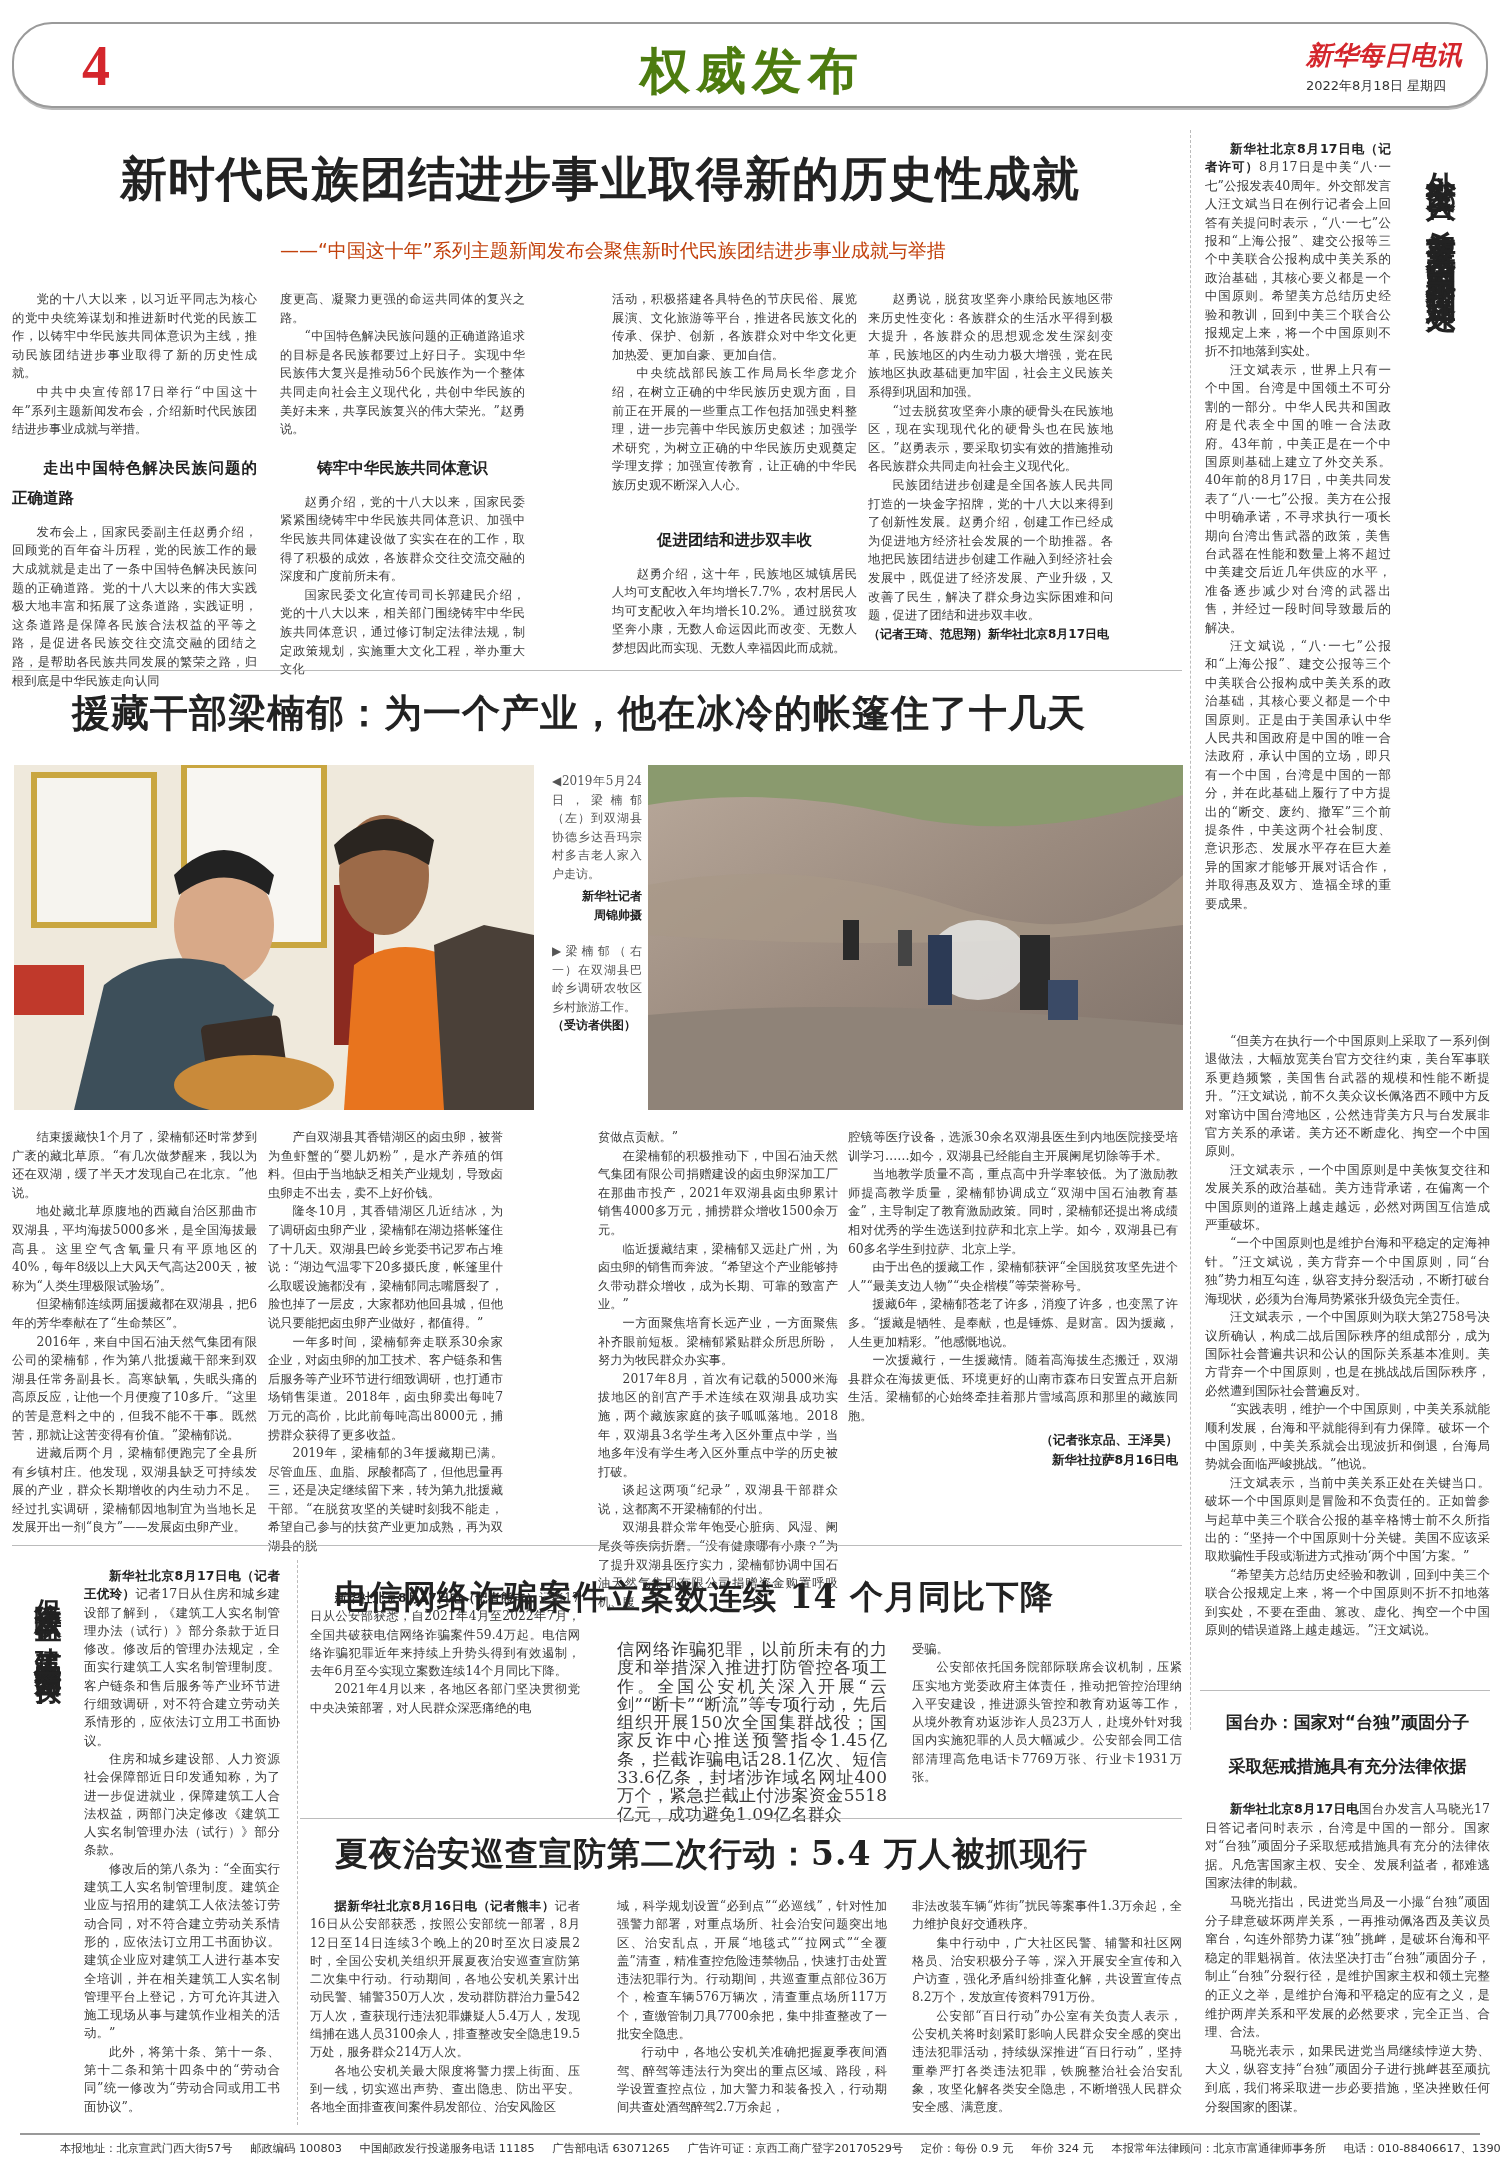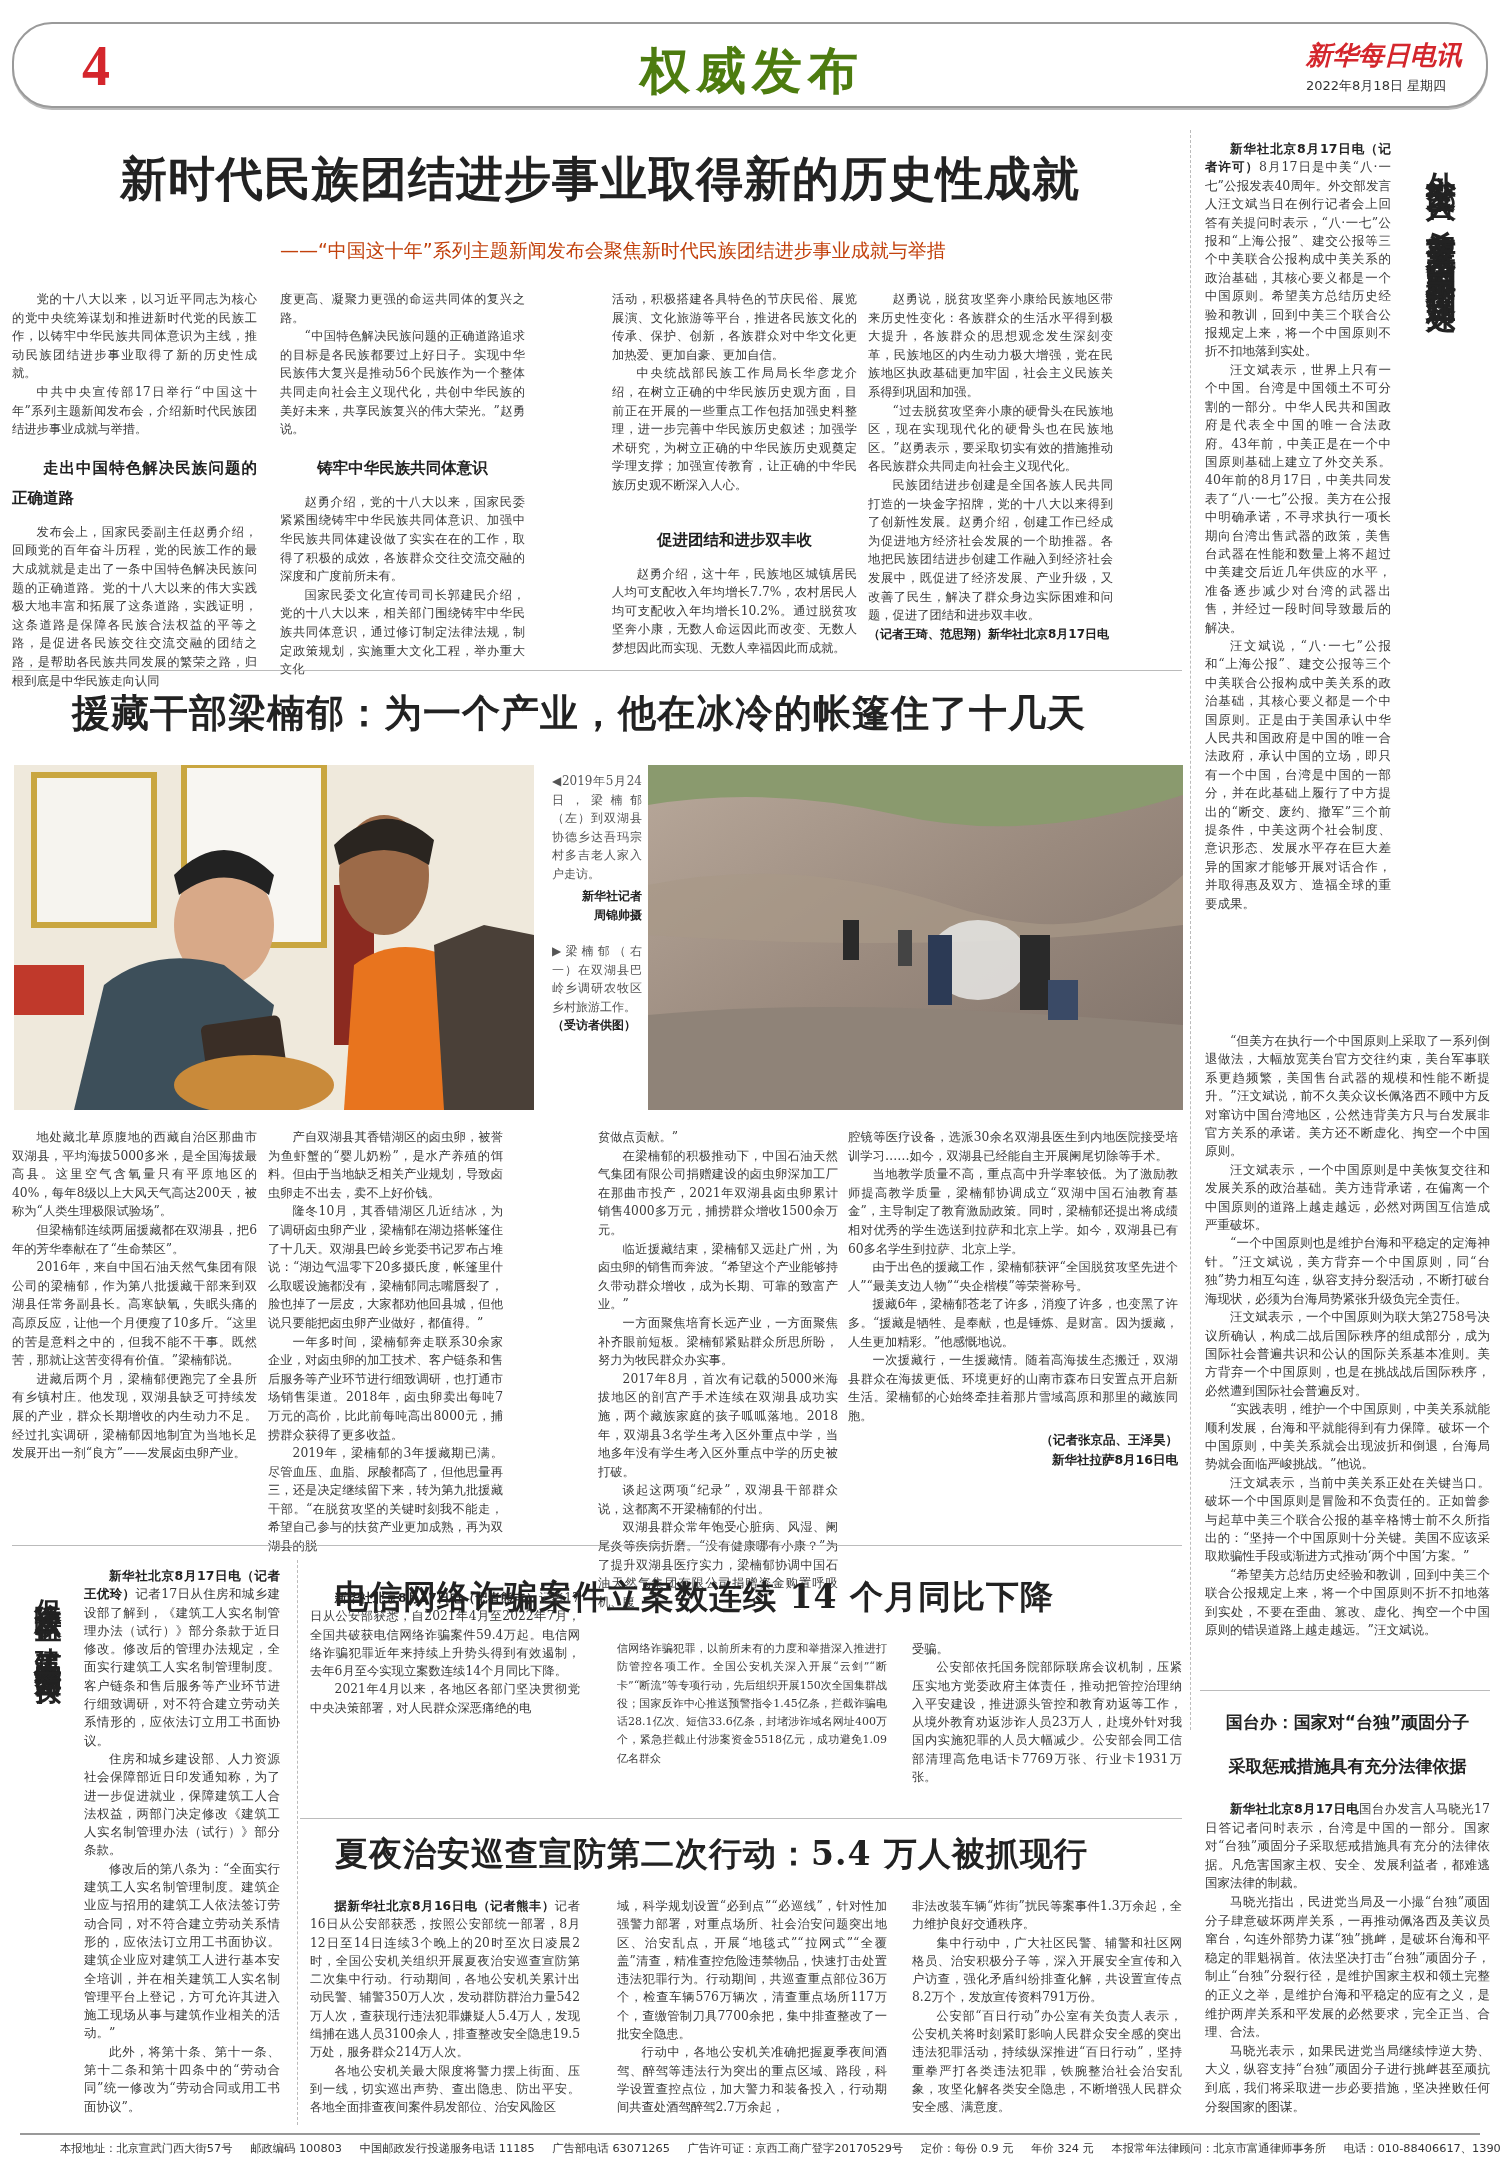--- a/index.html
+++ b/index.html
@@ -127,20 +127,21 @@
       <path d="M0 250 Q200 230 535 260 L535 345 L0 345 Z" fill="#8f8378"></path>
       <rect x="195" y="155" width="16" height="40" fill="#2a2a2a"></rect>
       <rect x="250" y="165" width="14" height="36" fill="#444"></rect>
       <rect x="280" y="170" width="24" height="70" fill="#2c3a55"></rect>
       <rect x="372" y="170" width="30" height="75" fill="#2a2a2a"></rect>
       <rect x="400" y="215" width="30" height="40" fill="#3a4a66"></rect>
     </svg>
   </div>
 
   <div class="col" style="left:12px;top:1128px;width:245px;">
+    <p>结束援藏快1个月了，梁楠郁还时常梦到广袤的藏北草原。“有几次做梦醒来，我以为还在双湖，缓了半天才发现自己在北京。”他说。</p>
     <p>地处藏北草原腹地的西藏自治区那曲市双湖县，平均海拔5000多米，是全国海拔最高县。这里空气含氧量只有平原地区的40%，每年8级以上大风天气高达200天，被称为“人类生理极限试验场”。</p>
     <p>但梁楠郁连续两届援藏都在双湖县，把6年的芳华奉献在了“生命禁区”。</p>
     <p>2016年，来自中国石油天然气集团有限公司的梁楠郁，作为第八批援藏干部来到双湖县任常务副县长。高寒缺氧，失眠头痛的高原反应，让他一个月便瘦了10多斤。“这里的苦是意料之中的，但我不能不干事。既然苦，那就让这苦变得有价值。”梁楠郁说。</p>
     <p>进藏后两个月，梁楠郁便跑完了全县所有乡镇村庄。他发现，双湖县缺乏可持续发展的产业，群众长期增收的内生动力不足。经过扎实调研，梁楠郁因地制宜为当地长足发展开出一剂“良方”——发展卤虫卵产业。</p>
   </div>
   <div class="col" style="left:268px;top:1128px;width:235px;">
     <p>产自双湖县其香错湖区的卤虫卵，被誉为鱼虾蟹的“婴儿奶粉”，是水产养殖的饵料。但由于当地缺乏相关产业规划，导致卤虫卵走不出去，卖不上好价钱。</p>
     <p>隆冬10月，其香错湖区几近结冰，为了调研卤虫卵产业，梁楠郁在湖边搭帐篷住了十几天。双湖县巴岭乡党委书记罗布占堆说：“湖边气温零下20多摄氏度，帐篷里什么取暖设施都没有，梁楠郁同志嘴唇裂了，脸也掉了一层皮，大家都劝他回县城，但他说只要能把卤虫卵产业做好，都值得。”</p>
     <p>一年多时间，梁楠郁奔走联系30余家企业，对卤虫卵的加工技术、客户链条和售后服务等产业环节进行细致调研，也打通市场销售渠道。2018年，卤虫卵卖出每吨7万元的高价，比此前每吨高出8000元，捕捞群众获得了更多收益。</p>
     <p>2019年，梁楠郁的3年援藏期已满。尽管血压、血脂、尿酸都高了，但他思量再三，还是决定继续留下来，转为第九批援藏干部。“在脱贫攻坚的关键时刻我不能走，希望自己参与的扶贫产业更加成熟，再为双湖县的脱</p>
@@ -202,21 +203,21 @@
     <p>修改后的第八条为：“全面实行建筑工人实名制管理制度。建筑企业应与招用的建筑工人依法签订劳动合同，对不符合建立劳动关系情形的，应依法订立用工书面协议。建筑企业应对建筑工人进行基本安全培训，并在相关建筑工人实名制管理平台上登记，方可允许其进入施工现场从事与建筑作业相关的活动。”</p>
     <p>此外，将第十条、第十一条、第十二条和第十四条中的“劳动合同”统一修改为“劳动合同或用工书面协议”。</p>
   </div>
   <div class="vsep" style="left:297px;top:1560px;height:565px;"></div>
 
   <div class="h3" style="left:335px;top:1575px;">电信网络诈骗案件立案数连续 14 个月同比下降</div>
   <div class="col" style="left:310px;top:1589px;width:270px;font-size:12.3px;line-height:18.3px;">
     <p><span class="byline">新华社北京8月17日电（记者熊丰）</span><span>记者17日从公安部获悉，自2021年4月至2022年7月，全国共破获电信网络诈骗案件59.4万起。电信网络诈骗犯罪近年来持续上升势头得到有效遏制，去年6月至今实现立案数连续14个月同比下降。</span></p>
     <p>2021年4月以来，各地区各部门坚决贯彻党中央决策部署，对人民群众深恶痛绝的电</p>
   </div>
-  <div class="col" style="left:617px;top:1640px;width:270px;font-size:11px;line-height:18.3px;">
+  <div class="col" style="left:617px;top:1640px;width:270px;font-size:17px;line-height:18.3px;">
     <p style="text-indent:0">信网络诈骗犯罪，以前所未有的力度和举措深入推进打防管控各项工作。全国公安机关深入开展“云剑”“断卡”“断流”等专项行动，先后组织开展150次全国集群战役；国家反诈中心推送预警指令1.45亿条，拦截诈骗电话28.1亿次、短信33.6亿条，封堵涉诈域名网址400万个，紧急拦截止付涉案资金5518亿元，成功避免1.09亿名群众</p>
   </div>
   <div class="col" style="left:912px;top:1640px;width:270px;font-size:12.3px;line-height:18.3px;">
     <p style="text-indent:0">受骗。</p>
     <p>公安部依托国务院部际联席会议机制，压紧压实地方党委政府主体责任，推动把管控治理纳入平安建设，推进源头管控和教育劝返等工作，从境外教育劝返涉诈人员23万人，赴境外针对我国内实施犯罪的人员大幅减少。公安部会同工信部清理高危电话卡7769万张、行业卡1931万张。</p>
   </div>
 
   <div class="hsep" style="left:300px;top:1818px;width:882px;"></div>
 
   <div class="h3" style="left:335px;top:1832px;">夏夜治安巡查宣防第二次行动：5.4 万人被抓现行</div>

